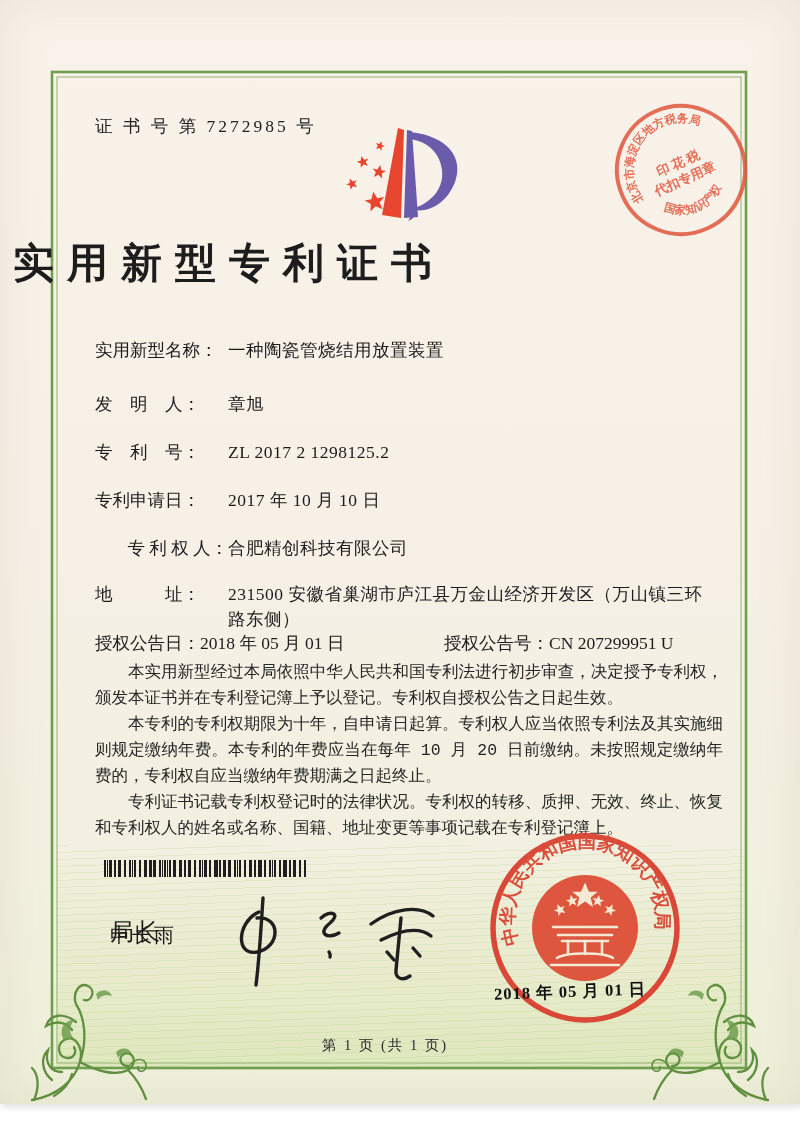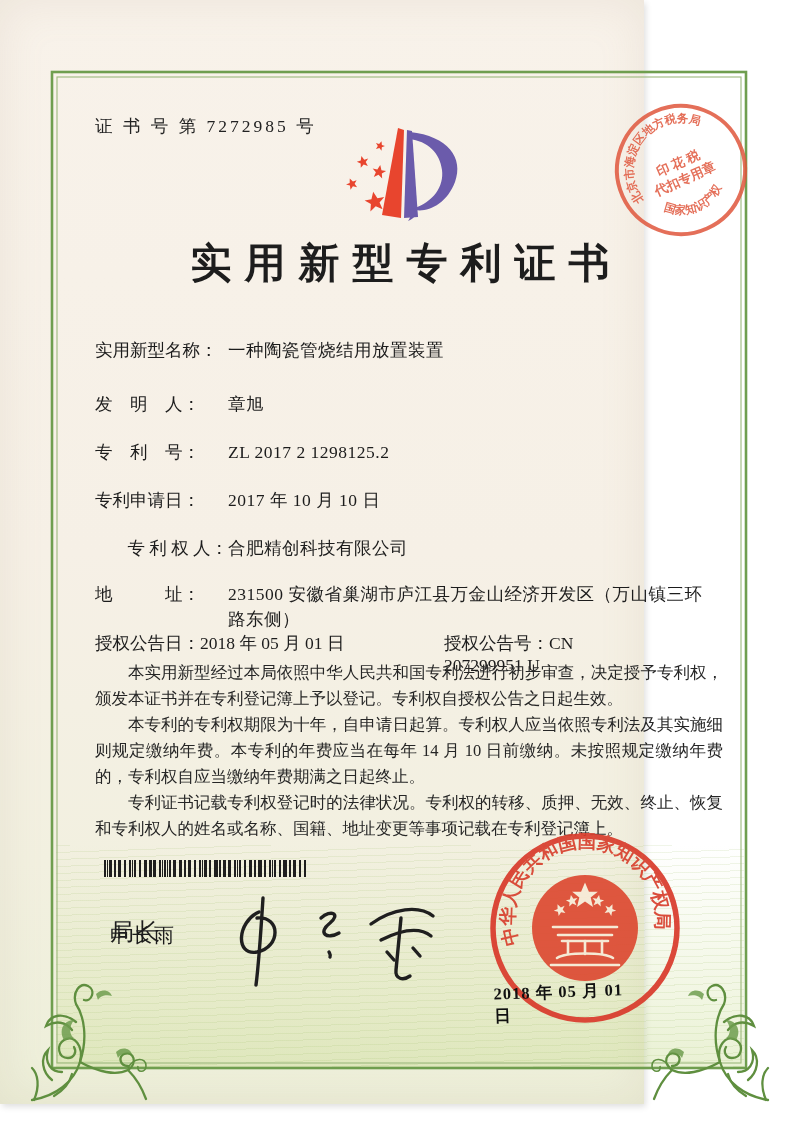--- a/index.html
+++ b/index.html
@@ -1,53 +1,53 @@
 <!DOCTYPE html>
 <html><head>
 <meta charset="utf-8">
 <style>
   html,body{margin:0;padding:0;}
   body{
     width:800px;height:1136px;position:relative;background:#fff;
     font-family:"Liberation Serif","DejaVu Serif",serif;overflow:hidden;
   }
   .paper{
-    position:absolute;left:0;top:0;width:644px;height:1104px;
+    position:absolute;left:0;top:0;width:800px;height:1104px;
     background:linear-gradient(180deg,#f8f2ea 0%,#f6f0e6 50%,#f2f0e0 78%,#edefd9 100%);
     box-shadow:inset 0 0 45px rgba(170,150,120,.14), 2px 3px 6px rgba(0,0,0,.12);
   }
   .guilloche{
     position:absolute;left:56px;top:845px;width:688px;height:222px;
     background:
       repeating-linear-gradient(178deg,rgba(150,185,95,.14) 0 1px,rgba(255,255,255,0) 1px 7px),
       linear-gradient(180deg,rgba(205,222,150,0) 0%,rgba(205,222,150,.28) 70%,rgba(198,218,140,.38) 100%);
     pointer-events:none;
   }
   svg{position:absolute;overflow:visible;}
   .cert-no{
     position:absolute;left:95px;top:114px;font-size:17.5px;letter-spacing:3px;color:#222;
   }
   .title{
-    position:absolute;left:0;top:236px;width:800px;text-align:center;
+    position:absolute;left:0;top:236px;width:800px;text-align:left;
     font-size:41px;font-weight:bold;letter-spacing:13px;color:#1d1d1d;text-indent:13px;
   }
   .fields{position:absolute;left:0;top:0;width:800px;}
   .frow{position:absolute;left:95px;font-size:17.5px;color:#1c1c1c;white-space:nowrap;}
   .frow .lab{display:inline-block;min-width:133px;}
   .frow .val{letter-spacing:.5px;}
   .frow.addr{white-space:normal;}
   .frow.addr .lab{vertical-align:top;}
   .frow.addr .val{display:inline-block;width:488px;line-height:25px;}
   .grant-left{position:absolute;left:95px;top:631px;font-size:17.5px;color:#1c1c1c;}
   .grant-right{position:absolute;left:444px;top:631px;font-size:17.5px;color:#1c1c1c;}
   .body-text{
     position:absolute;left:95px;top:660px;width:628px;font-size:16.5px;line-height:26px;
     color:#262626;text-align:justify;
   }
-  .body-text p{margin:0;text-indent:2em;}
+  .body-text p{margin:0;text-indent:2em;font-family:Liberation Mono, monospace;}
   .barcode{
     position:absolute;left:104px;top:860px;width:202px;height:17px;
     background-image:
       repeating-linear-gradient(90deg,#1e1e1e 0 2px,rgba(0,0,0,0) 2px 5px),
       repeating-linear-gradient(90deg,#1e1e1e 0 1px,rgba(0,0,0,0) 1px 7px),
       repeating-linear-gradient(90deg,rgba(0,0,0,0) 0 3px,#1e1e1e 3px 4px,rgba(0,0,0,0) 4px 11px);
   }
   .sig-title{position:absolute;left:110px;top:916px;font-size:24px;color:#1c1c1c;letter-spacing:2px;}
   .sig-name{position:absolute;left:110px;top:922px;font-size:20px;color:#1c1c1c;letter-spacing:2px;}
   .seal-date{
@@ -152,21 +152,21 @@
     <div class="frow addr" style="top:582px;">
       <span class="lab">地　　　址：</span><span class="val">231500 安徽省巢湖市庐江县万金山经济开发区（万山镇三环路东侧）</span>
     </div>
   </div>
 
   <div class="grant-left"><span>授权公告日：</span><span>2018 年 05 月 01 日</span></div>
   <div class="grant-right"><span>授权公告号：</span><span>CN 207299951 U</span></div>
 
   <div class="body-text">
     <p>本实用新型经过本局依照中华人民共和国专利法进行初步审查，决定授予专利权，颁发本证书并在专利登记簿上予以登记。专利权自授权公告之日起生效。</p>
-    <p>本专利的专利权期限为十年，自申请日起算。专利权人应当依照专利法及其实施细则规定缴纳年费。本专利的年费应当在每年 14 月 10 日前缴纳。未按照规定缴纳年费的，专利权自应当缴纳年费期满之日起终止。</p>
+    <p>本专利的专利权期限为十年，自申请日起算。专利权人应当依照专利法及其实施细则规定缴纳年费。本专利的年费应当在每年 10 月 20 日前缴纳。未按照规定缴纳年费的，专利权自应当缴纳年费期满之日起终止。</p>
     <p>专利证书记载专利权登记时的法律状况。专利权的转移、质押、无效、终止、恢复和专利权人的姓名或名称、国籍、地址变更等事项记载在专利登记簿上。</p>
   </div>
 
   <div class="barcode"></div>
 
   <div class="sig-title">局长</div>
   <div class="sig-name">申长雨</div>
 
   <svg style="left:225px;top:890px;" width="215" height="100" viewBox="0 0 215 100">
     <g fill="none" stroke="#1f1f1f" stroke-width="3.4" stroke-linecap="round">
@@ -222,14 +222,15 @@
         <textPath href="#stampTop" startOffset="0%">北京市海淀区地方税务局</textPath>
       </text>
       <text font-size="11.5" fill="#e0573d" font-weight="bold" font-family="'Liberation Serif','DejaVu Serif',serif">
         <textPath href="#stampBottom" startOffset="2%">国家知识产权局</textPath>
       </text>
       <text x="75" y="72" text-anchor="middle" font-size="13" fill="#e0573d" font-weight="bold" font-family="'Liberation Serif','DejaVu Serif',serif">印 花 税</text>
       <text x="75" y="89" text-anchor="middle" font-size="13" fill="#e0573d" font-weight="bold" font-family="'Liberation Serif','DejaVu Serif',serif">代扣专用章</text>
     </g>
   </svg>
 
+  <div class="footer">第 1 页 (共 1 页)</div>
 
 </div>
 
 </body></html>

